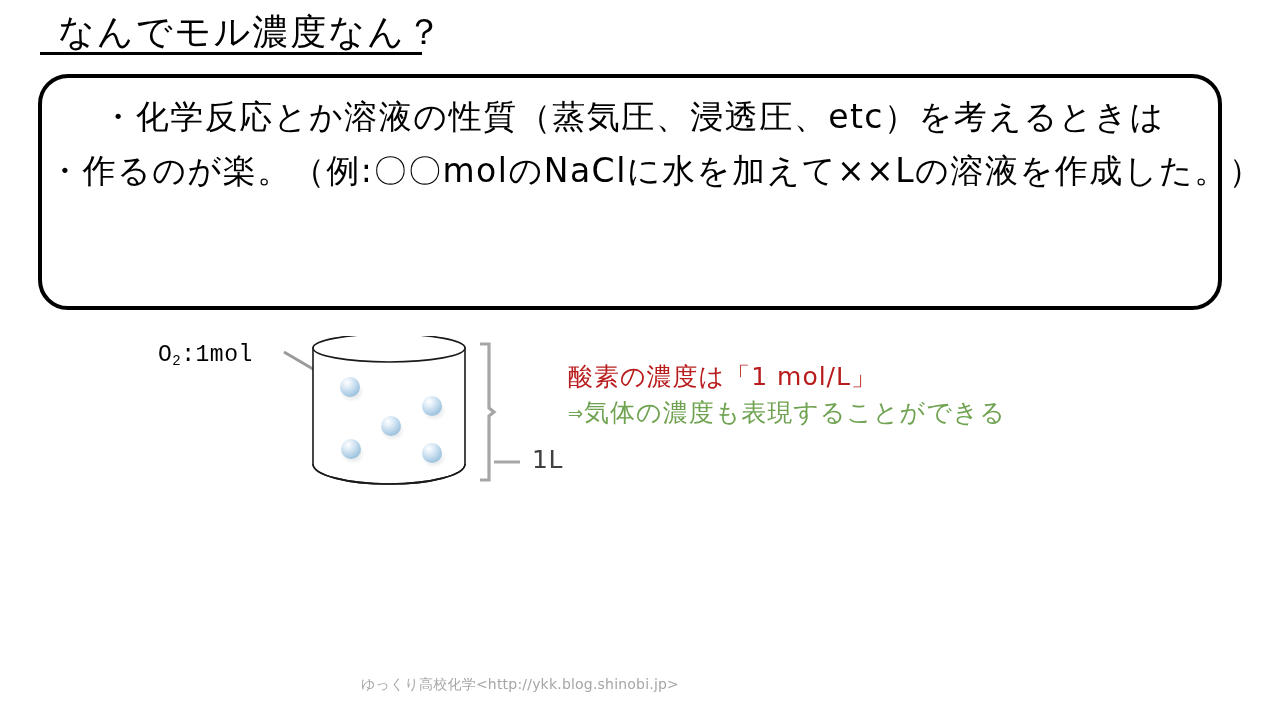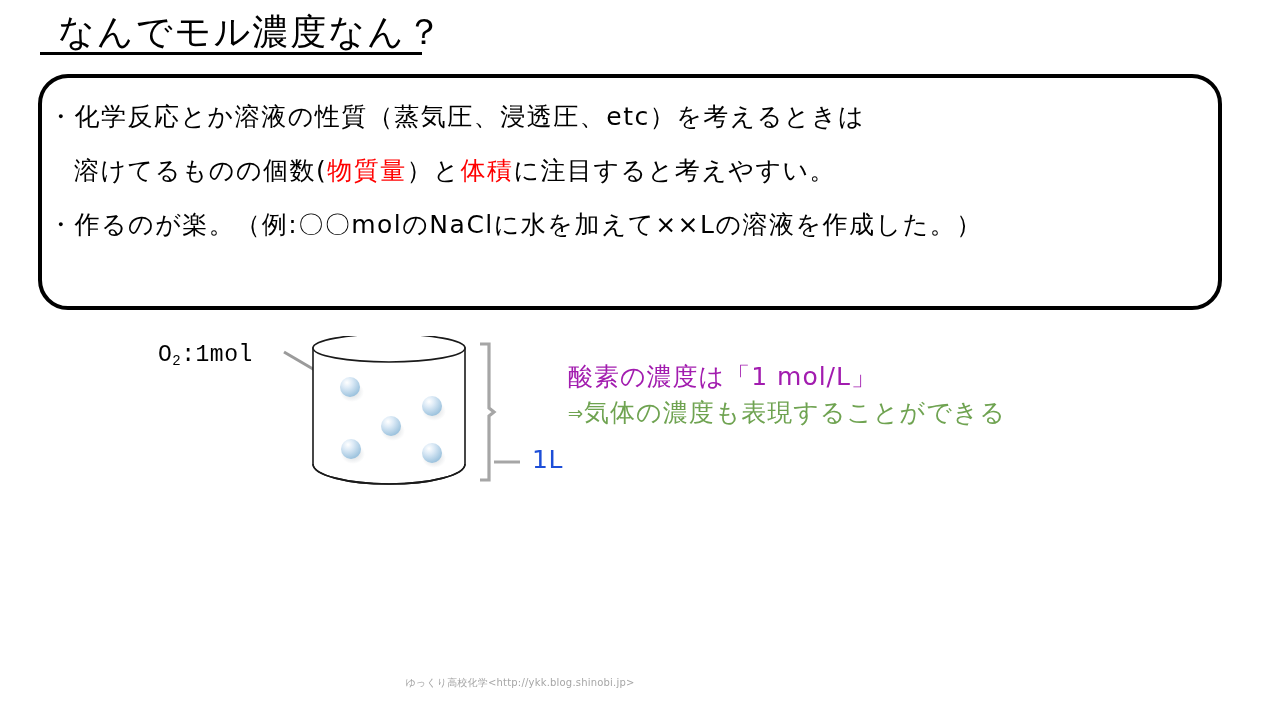--- a/index.html
+++ b/index.html
@@ -49,25 +49,26 @@
     border-radius: 30px;
     background: #ffffff;
   }
   .bullet-list {
     position: absolute;
     left: 48px;
     top: 90px;
     width: 1170px;
   }
   .bullet-line {
-    font-size: 25px;
+    font-size: 33px;
     line-height: 54px;
     letter-spacing: 1.5px;
     white-space: nowrap;
     color: #000000;
+    text-align: center;
   }
   .bullet-line.indent {
     padding-left: 26px;
   }
   .hl-red { color: #ff0000; }
 
   
   .o2-label {
     position: absolute;
     left: 158px;
@@ -111,73 +112,70 @@
     width: 46px;
     height: 146px;
   }
   .liter-label {
     position: absolute;
     left: 532px;
     top: 445px;
     font-size: 25px;
     line-height: 30px;
     letter-spacing: 0.5px;
-    color: #1d4ed8;
+    color: #404040;
     white-space: nowrap;
   }
 
   
   .note-block {
     position: absolute;
     left: 568px;
     top: 358px;
     width: 660px;
   }
   .note-line-1 {
     font-size: 25px;
     line-height: 38px;
     letter-spacing: 1px;
-    color: #a21caf;
+    color: #b91c1c;
     white-space: nowrap;
   }
   .note-line-2 {
     font-size: 25px;
     line-height: 38px;
     letter-spacing: 1px;
     color: #6fa351;
     white-space: nowrap;
     font-family: Liberation Mono, monospace;
   }
 
   
   .footer {
     position: absolute;
     left: 0;
     top: 676px;
     width: 1040px;
     text-align: center;
-    font-size: 10px;
+    font-size: 14px;
     color: #a6a6a6;
     letter-spacing: 0.2px;
   }
 </style>
 </head>
 <body>
 
 <div class="slide-title">なんでモル濃度なん？</div>
 <div class="title-underline"></div>
 
 <div class="main-box"></div>
 
 <div class="bullet-list">
   <div class="bullet-line">
     <span>・化学反応とか溶液の性質（蒸気圧、浸透圧、etc）を考えるときは</span>
-  </div>
-  <div class="bullet-line indent">
-    <span>溶けてるものの個数(</span><span class="hl-red">物質量</span><span>）と</span><span class="hl-red">体積</span><span>に注目すると考えやすい。</span>
   </div>
   <div class="bullet-line">
     <span>・作るのが楽。（例:〇〇molのNaClに水を加えて××Lの溶液を作成した。）</span>
   </div>
 </div>
 
 <div class="o2-label"><span>O</span><sub>2</sub><span>:1mol</span></div>
 
 <svg class="leader-line" viewBox="0 0 70 44">
   <line x1="4" y1="4" x2="62" y2="38" stroke="#9b9b9b" stroke-width="3"></line>

